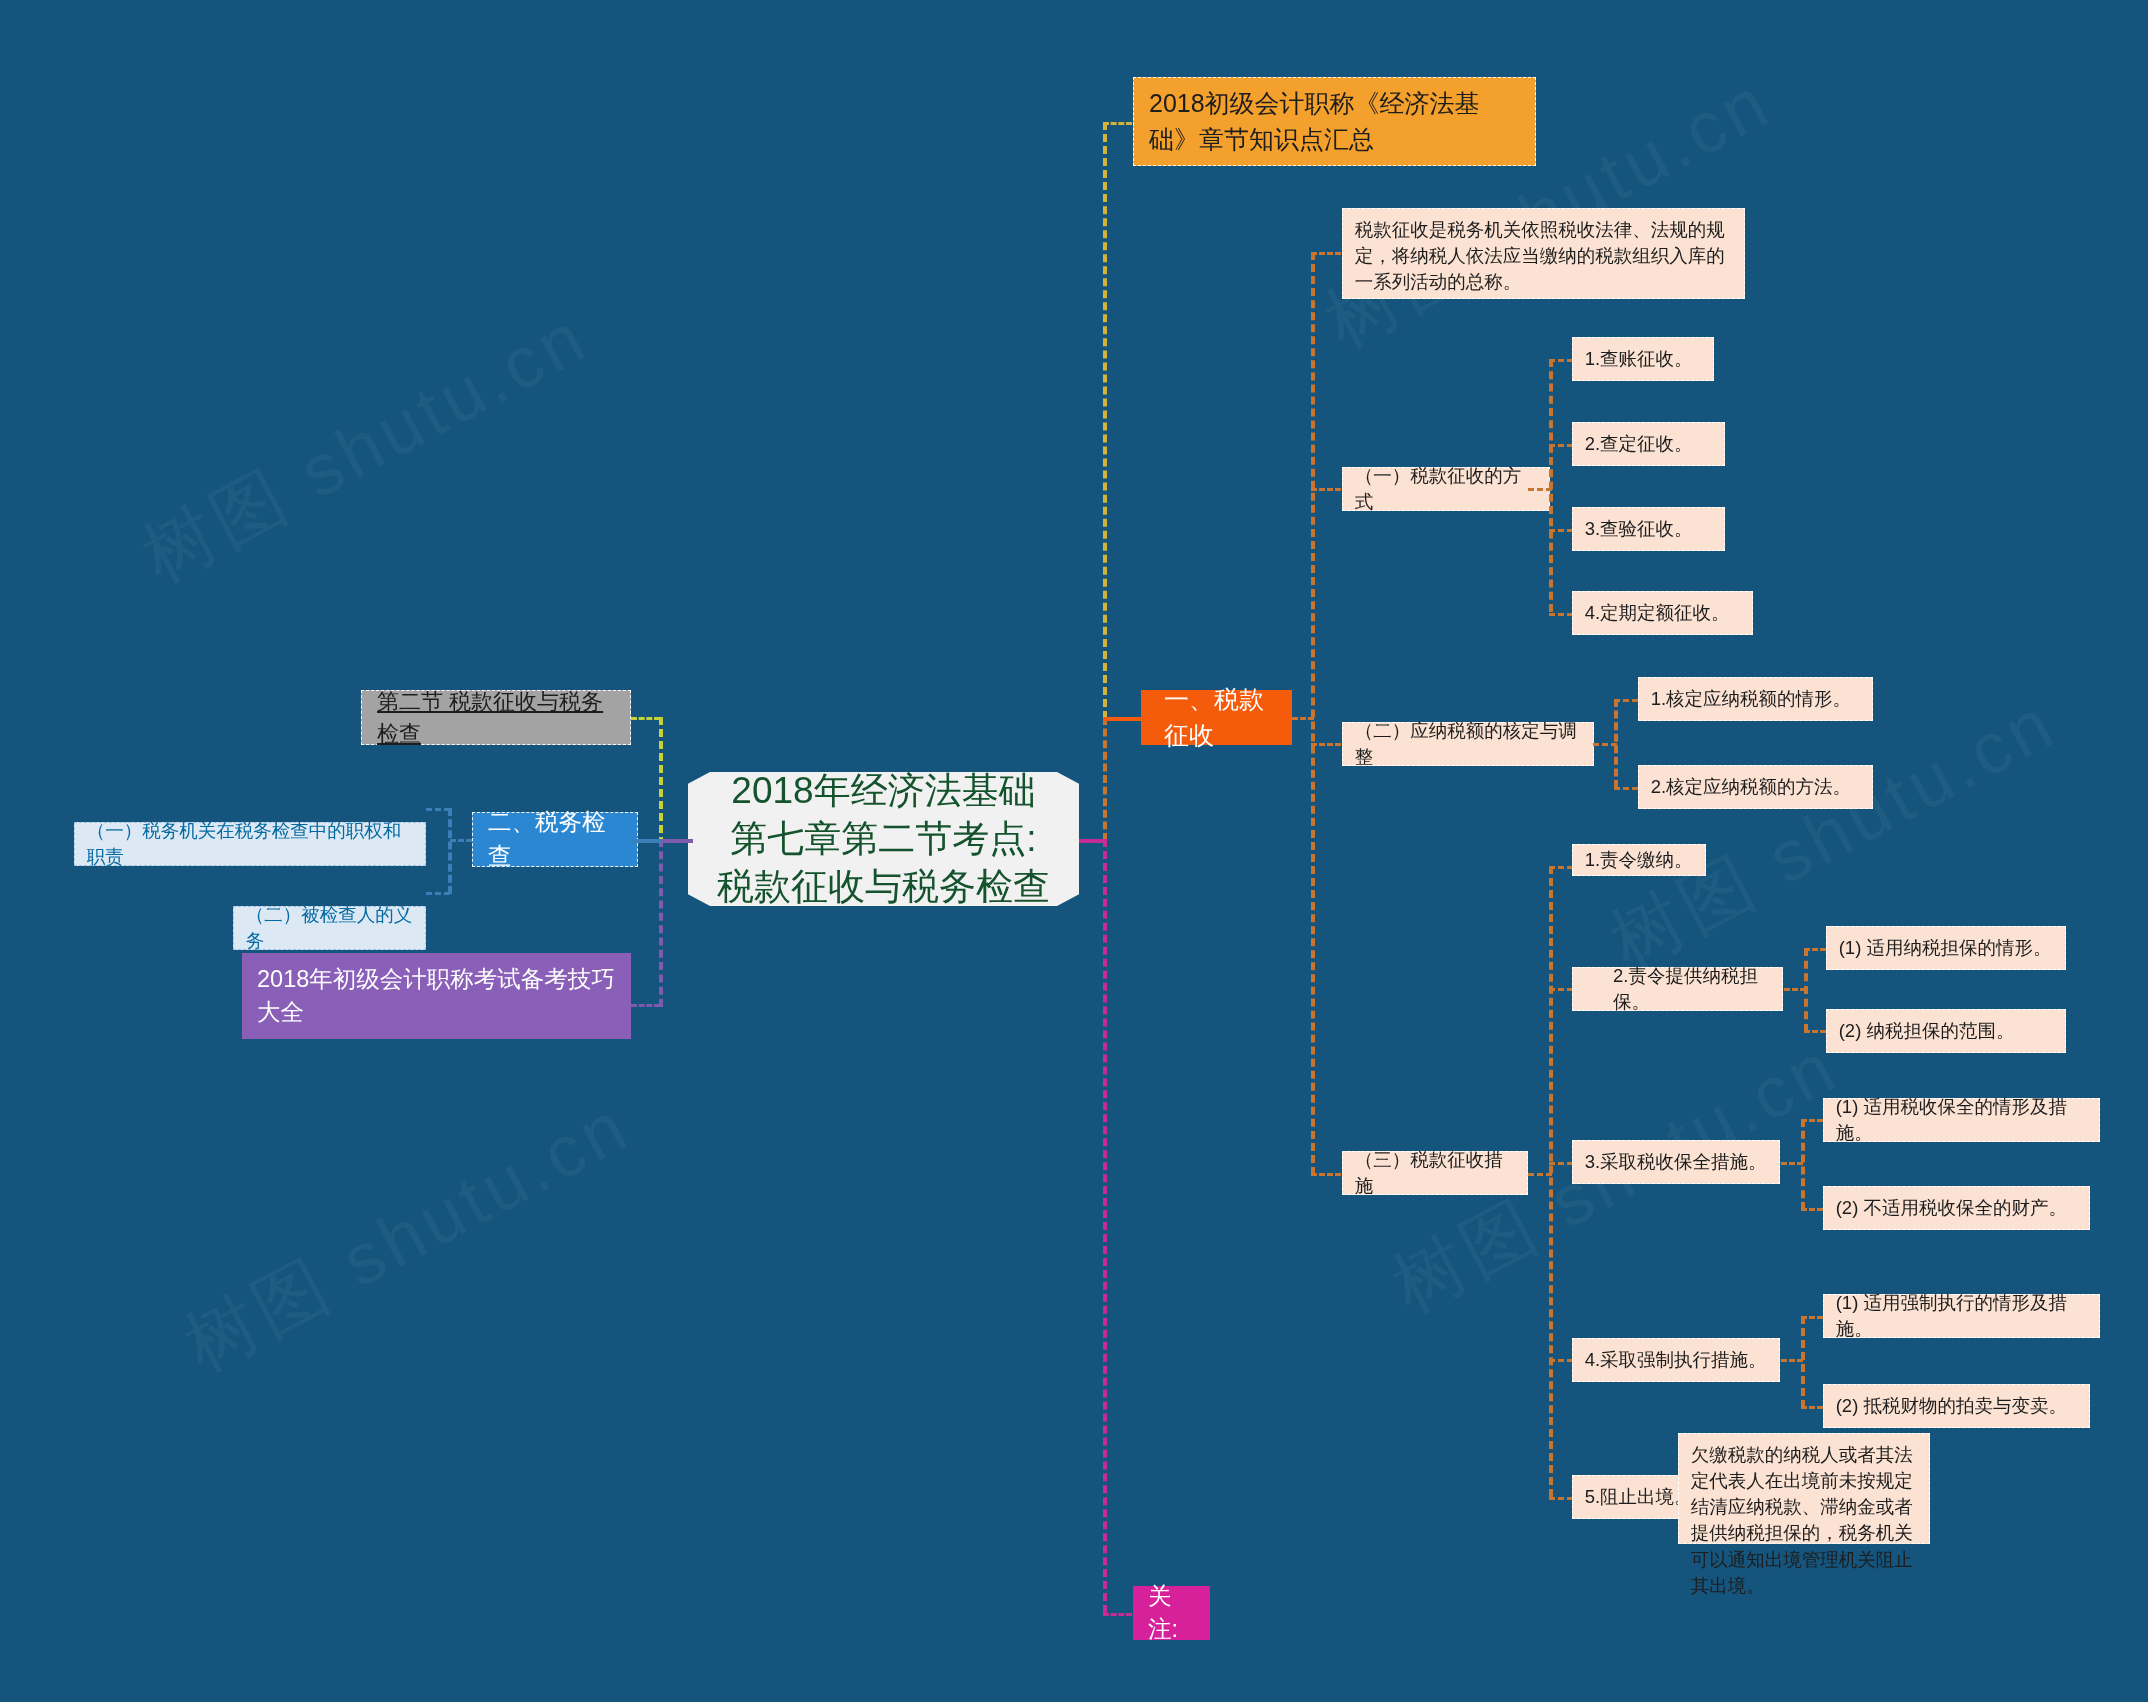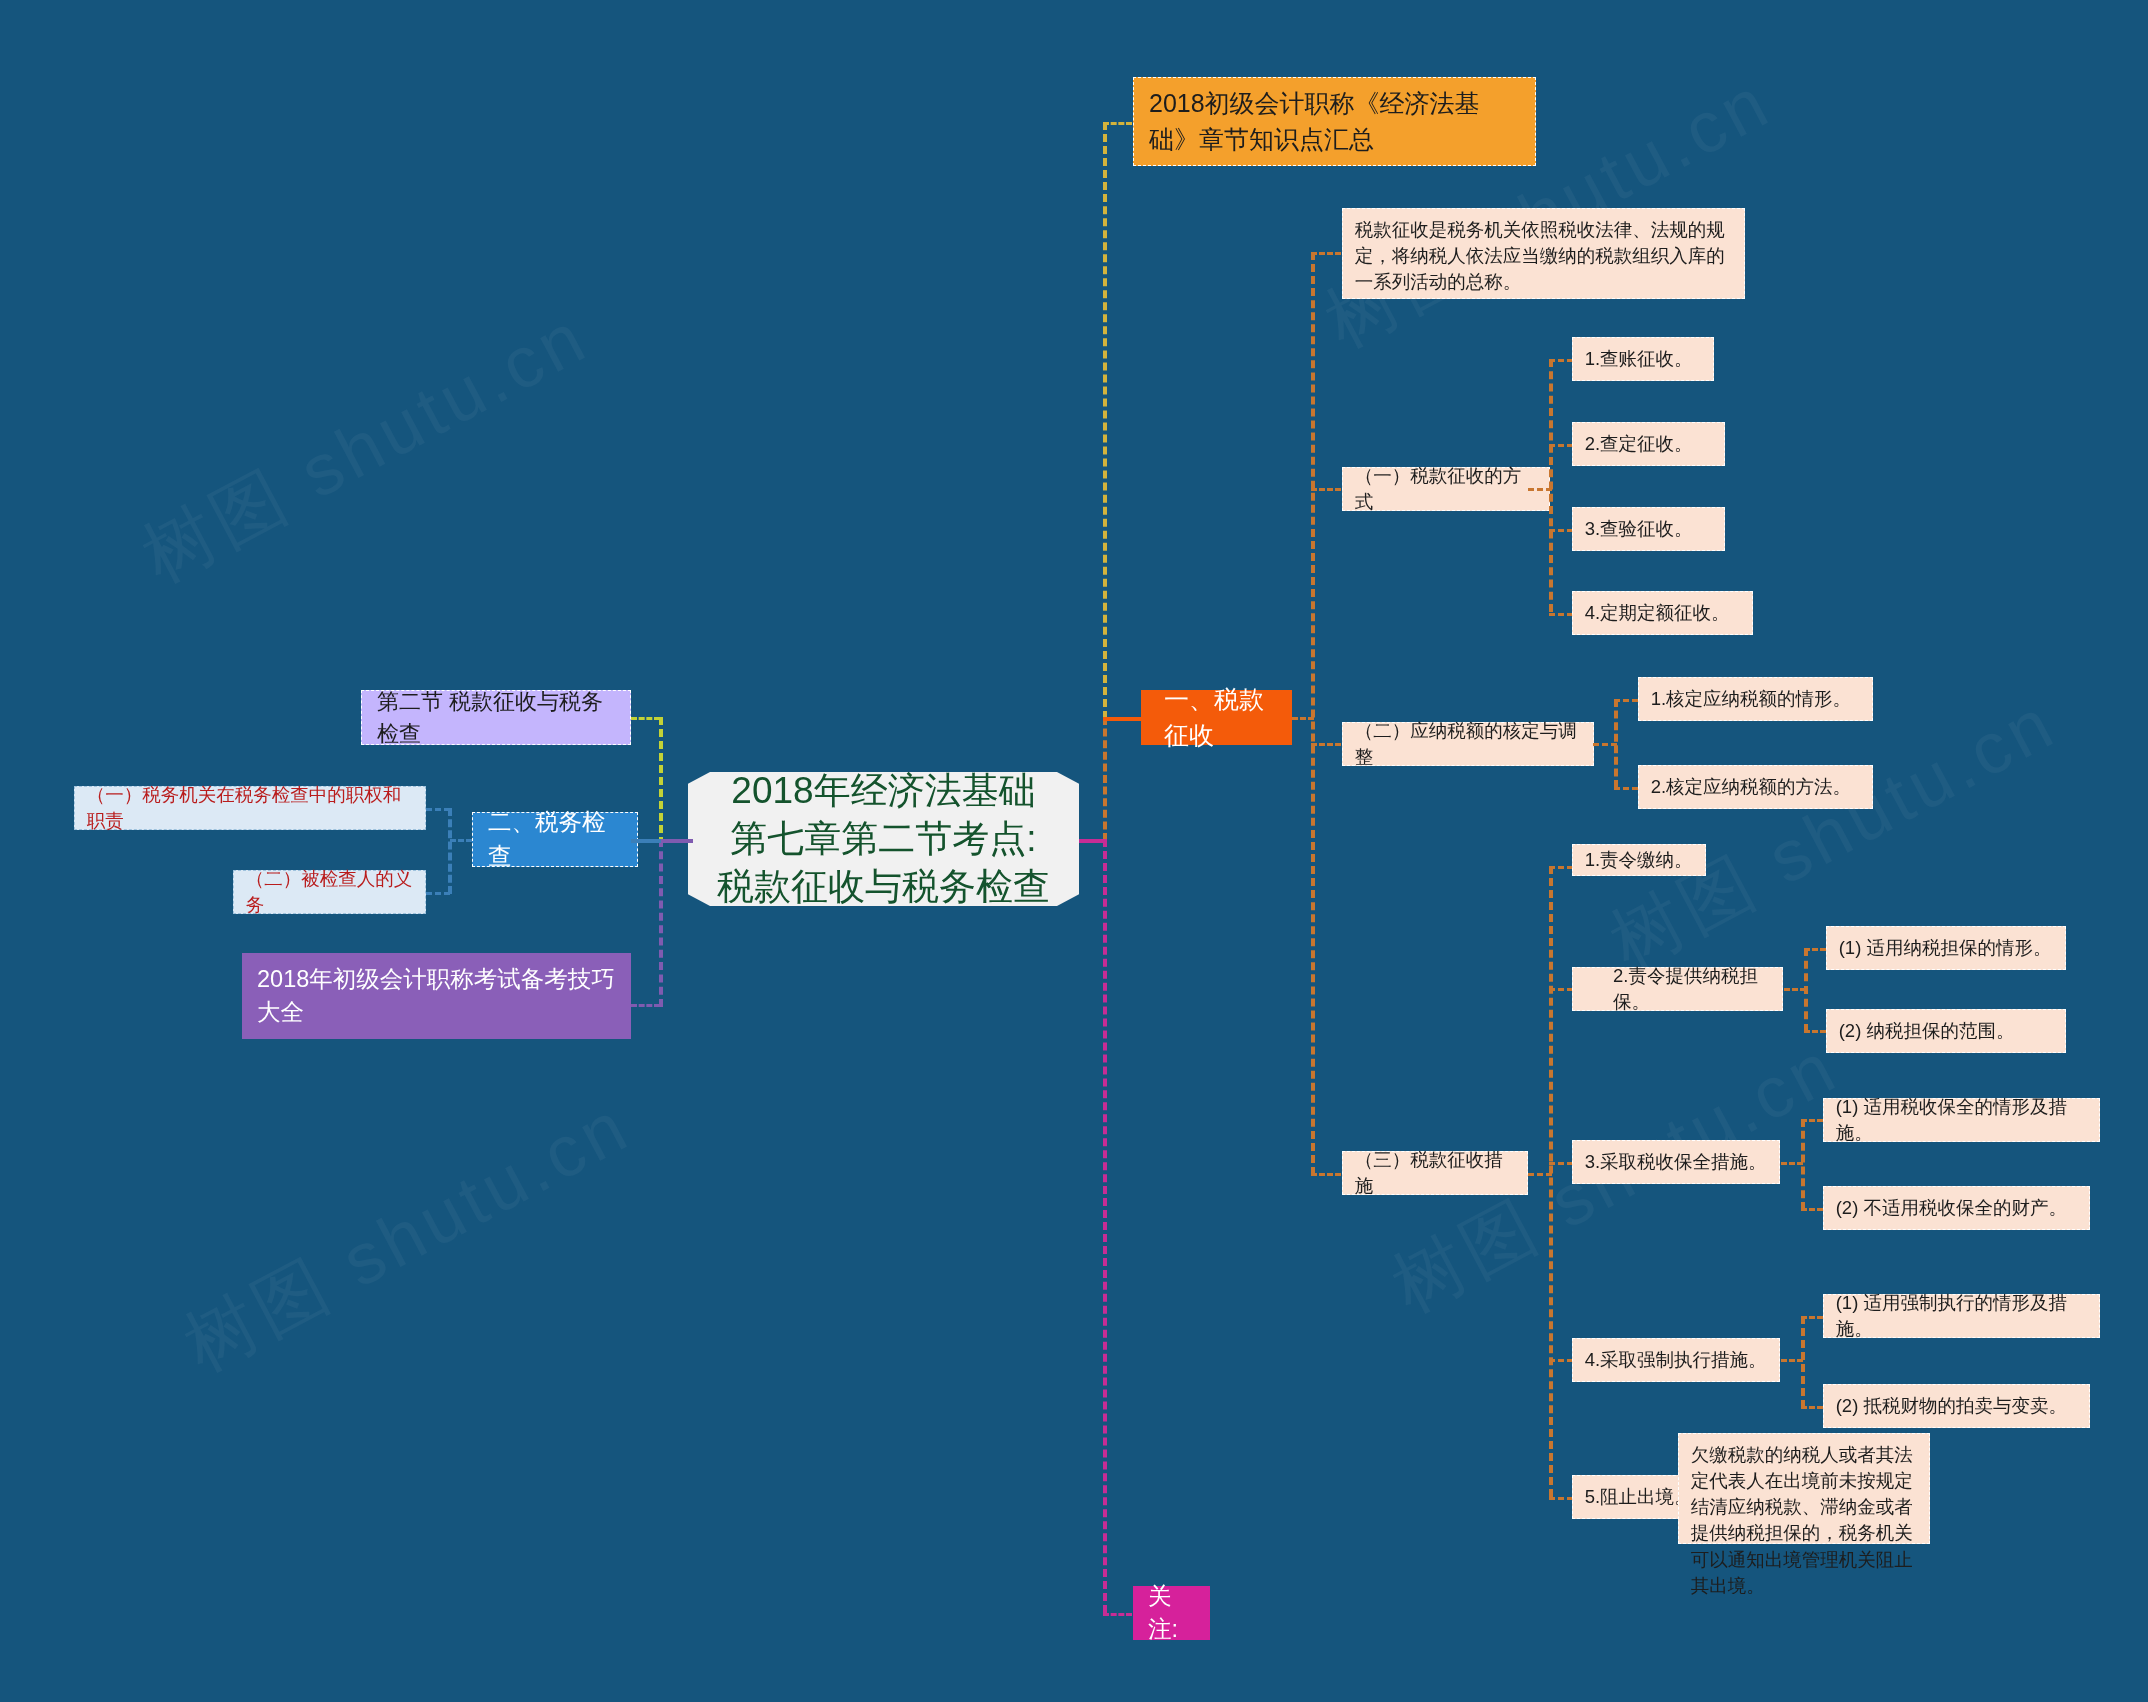--- a/index.html
+++ b/index.html
@@ -32,34 +32,34 @@
     clip-path:polygon(0 11.7px, 22px 0, calc(100% - 22px) 0, 100% 11.7px,
                       100% calc(100% - 11.7px), calc(100% - 22px) 100%,
                       22px 100%, 0 calc(100% - 11.7px));
   }
 
   
   .solid{color:#ffffff;font-size:25px;padding:10px 15px;}
 
   .n-orange  {background:#f4a02c;color:#1d1d1d;}
   .n-red     {background:#f45b0a;color:#ffffff;padding-left:23px;}
-  .n-lime    {background:#c4b5fd;color:#1d1d1d;}
+  .n-lime    {background:#a3a3a3;color:#1d1d1d;text-decoration:underline;}
   .n-blue    {background:#2b87d1;color:#ffffff;}
   .n-purple  {background:#8a5fb8;color:#ffffff;}
   .n-magenta {background:#d6219b;color:#ffffff;}
 
   
   .peach{
     background:#fbe2d3;color:#1d1d1d;font-size:18.5px;
     padding:7.6px 11.7px;border:1.7px dashed #ffffff;
   }
   
   .ltblue{
-    background:#dce9f5;color:#b91c1c;font-size:18.5px;
-    padding:7.6px 11.7px;border:1.7px dashed #9fc3de;
+    background:#dce9f5;color:#0369a1;font-size:18.5px;
+    padding:7.6px 11.7px;border:1.7px dashed #9fc3de;margin-top:36px;
   }
   
   .dashw{border:1.7px dashed #ffffff;}
 
   
   .ln{position:absolute;}
   .v{width:0;border-left-width:4.2px;border-left-style:dashed;}
   .h{height:0;border-top-width:3.4px;border-top-style:dashed;}
   .h.solidline{border-top-style:solid;}
 

